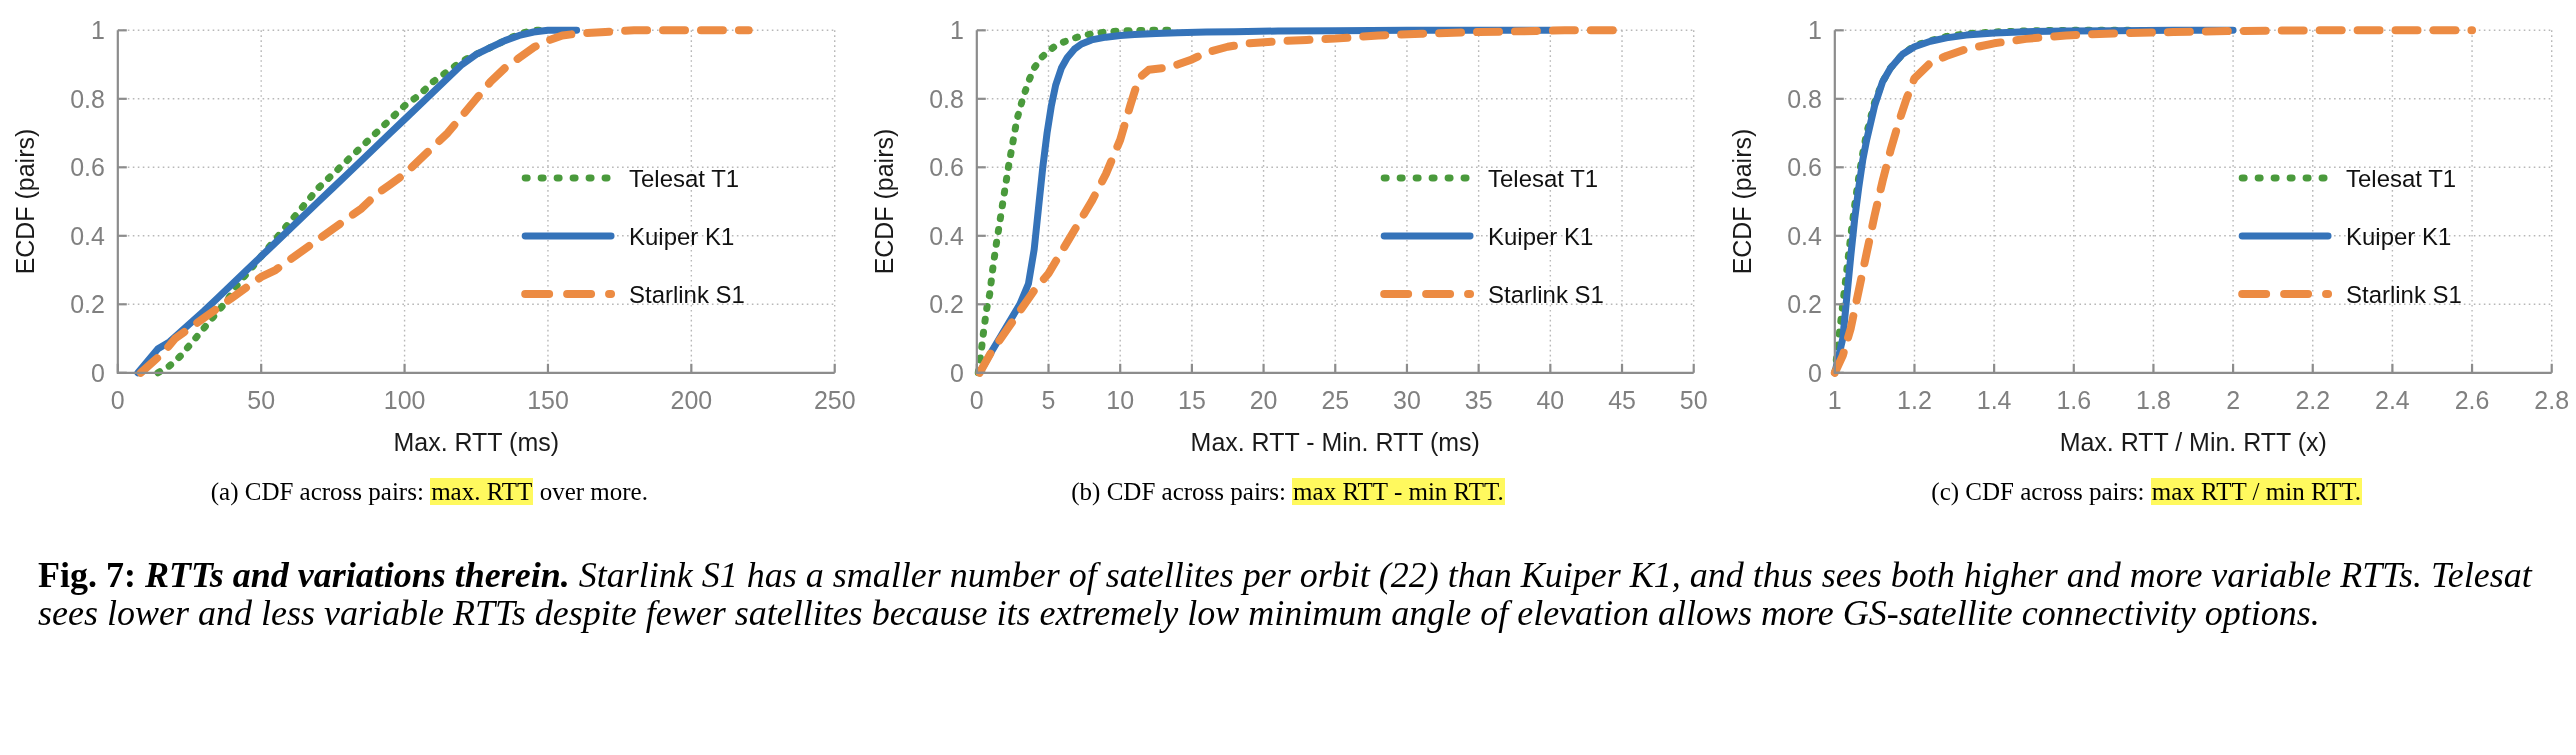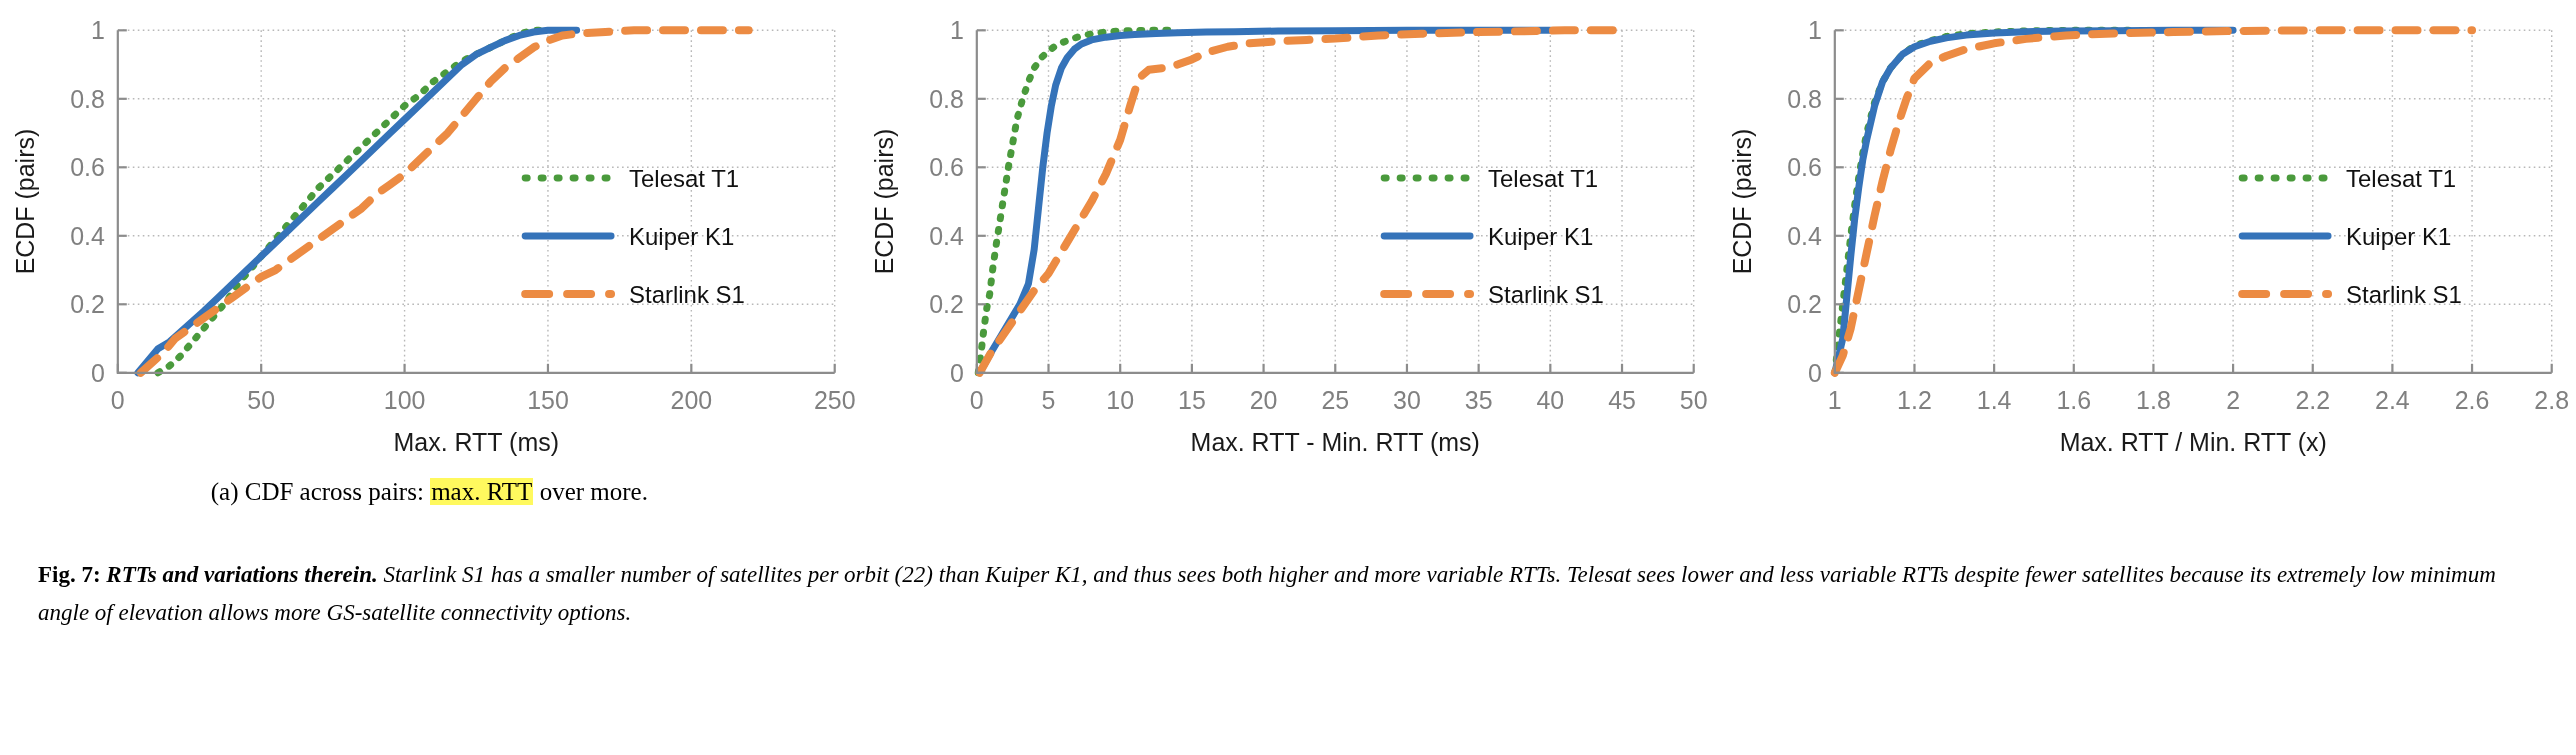--- a/index.html
+++ b/index.html
@@ -9,21 +9,21 @@
   .panel{position:relative;flex:1 1 0;height:545px;}
   .plot-wrap{position:absolute;left:0;top:0;width:100%;height:470px;}
   .plot-svg{display:block;width:100%;height:100%;}
   .axis-label{font-family:"Liberation Sans",sans-serif;font-size:25px;fill:#1a1a1a;}
   .tick-label{font-family:"Liberation Sans",sans-serif;font-size:25px;fill:#808080;}
   .legend-label{font-family:"Liberation Sans",sans-serif;font-size:24px;fill:#111;}
   .subcap{position:absolute;left:0;top:478px;width:100%;text-align:center;
           font-family:"Liberation Serif",serif;font-size:25px;color:#000;white-space:nowrap;}
   .hl{background:#FFF95E;padding:0 1px;margin-top:14px;}
   .figcap{position:absolute;left:38px;top:556px;width:2510px;
-          font-family:"Liberation Serif",serif;font-size:23px;line-height:38px;color:#000;}
+          font-family:"Liberation Serif",serif;font-size:36px;line-height:38px;color:#000;}
   .figcap .lead{font-weight:bold;}
   .figcap .leadital{font-weight:bold;font-style:italic;}
   .figcap .body{font-style:italic;}
 </style>
 </head>
 <body>
 
 <div class="figure">
 
   <div class="panels">
@@ -146,20 +146,26 @@
             <text x="477" y="451" text-anchor="middle" class="axis-label">Max. RTT - Min. RTT (ms)</text>
             <text x="34" y="201.5" text-anchor="middle" transform="rotate(-90 34 201.5)" class="axis-label">ECDF (pairs)</text>
             <line x1="526" y1="178" x2="612" y2="178" stroke="#4A9A3C" stroke-width="7" stroke-linecap="round" stroke-dasharray="2,14"></line>
             <text x="630" y="187" text-anchor="start" class="legend-label">Telesat T1</text>
             <line x1="526" y1="236" x2="612" y2="236" stroke="#3573B9" stroke-width="7" stroke-linecap="round"></line>
             <text x="630" y="245" text-anchor="start" class="legend-label">Kuiper K1</text>
             <line x1="526" y1="294" x2="612" y2="294" stroke="#EC8B43" stroke-width="8" stroke-linecap="round" stroke-dasharray="24,18"></line>
             <text x="630" y="303" text-anchor="start" class="legend-label">Starlink S1</text>
           </svg>
       </div>
+      <div class="subcap">
+        <span>(b)</span>
+        <span>CDF across pairs:</span>
+        <span class="hl">max RTT - min RTT.</span>
+        <span></span>
+      </div>
     </div>
 
     <div class="panel">
       <div class="plot-wrap">
         <svg class="plot-svg" id="svg-2" viewBox="0 0 860 470" preserveAspectRatio="xMidYMid meet">
             <line x1="197.77777777777777" y1="30" x2="197.77777777777777" y2="373" stroke="#b8b8b8" stroke-width="1.4" stroke-dasharray="1.6,3.4"></line>
             <line x1="277.55555555555554" y1="30" x2="277.55555555555554" y2="373" stroke="#b8b8b8" stroke-width="1.4" stroke-dasharray="1.6,3.4"></line>
             <line x1="357.33333333333337" y1="30" x2="357.33333333333337" y2="373" stroke="#b8b8b8" stroke-width="1.4" stroke-dasharray="1.6,3.4"></line>
             <line x1="437.1111111111112" y1="30" x2="437.1111111111112" y2="373" stroke="#b8b8b8" stroke-width="1.4" stroke-dasharray="1.6,3.4"></line>
             <line x1="516.8888888888889" y1="30" x2="516.8888888888889" y2="373" stroke="#b8b8b8" stroke-width="1.4" stroke-dasharray="1.6,3.4"></line>
@@ -211,20 +217,26 @@
             <text x="477" y="451" text-anchor="middle" class="axis-label">Max. RTT / Min. RTT (x)</text>
             <text x="34" y="201.5" text-anchor="middle" transform="rotate(-90 34 201.5)" class="axis-label">ECDF (pairs)</text>
             <line x1="526" y1="178" x2="612" y2="178" stroke="#4A9A3C" stroke-width="7" stroke-linecap="round" stroke-dasharray="2,14"></line>
             <text x="630" y="187" text-anchor="start" class="legend-label">Telesat T1</text>
             <line x1="526" y1="236" x2="612" y2="236" stroke="#3573B9" stroke-width="7" stroke-linecap="round"></line>
             <text x="630" y="245" text-anchor="start" class="legend-label">Kuiper K1</text>
             <line x1="526" y1="294" x2="612" y2="294" stroke="#EC8B43" stroke-width="8" stroke-linecap="round" stroke-dasharray="24,18"></line>
             <text x="630" y="303" text-anchor="start" class="legend-label">Starlink S1</text>
           </svg>
       </div>
+      <div class="subcap">
+        <span>(c)</span>
+        <span>CDF across pairs:</span>
+        <span class="hl">max RTT / min RTT.</span>
+        <span></span>
+      </div>
     </div>
 
   </div>
 
   <div class="figcap">
     <span class="lead">Fig. 7:</span>
     <span class="leadital">RTTs and variations therein.</span>
     <span class="body">Starlink S1 has a smaller number of satellites per orbit (22) than Kuiper K1, and thus sees both higher and more variable RTTs. Telesat sees lower and less variable RTTs despite fewer satellites because its extremely low minimum angle of elevation allows more GS-satellite connectivity options.</span>
   </div>
 

